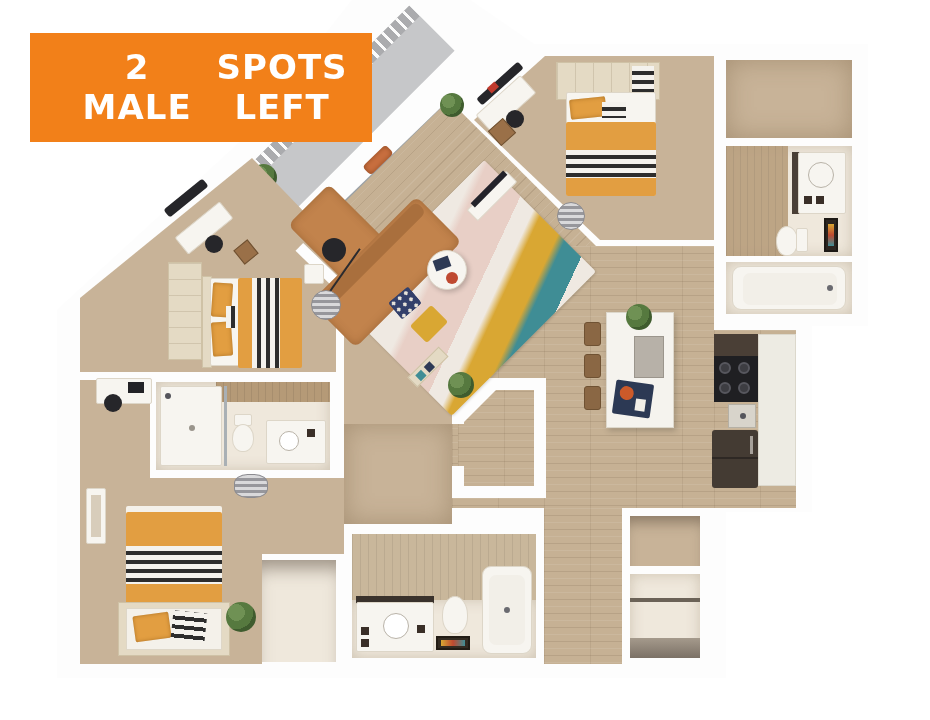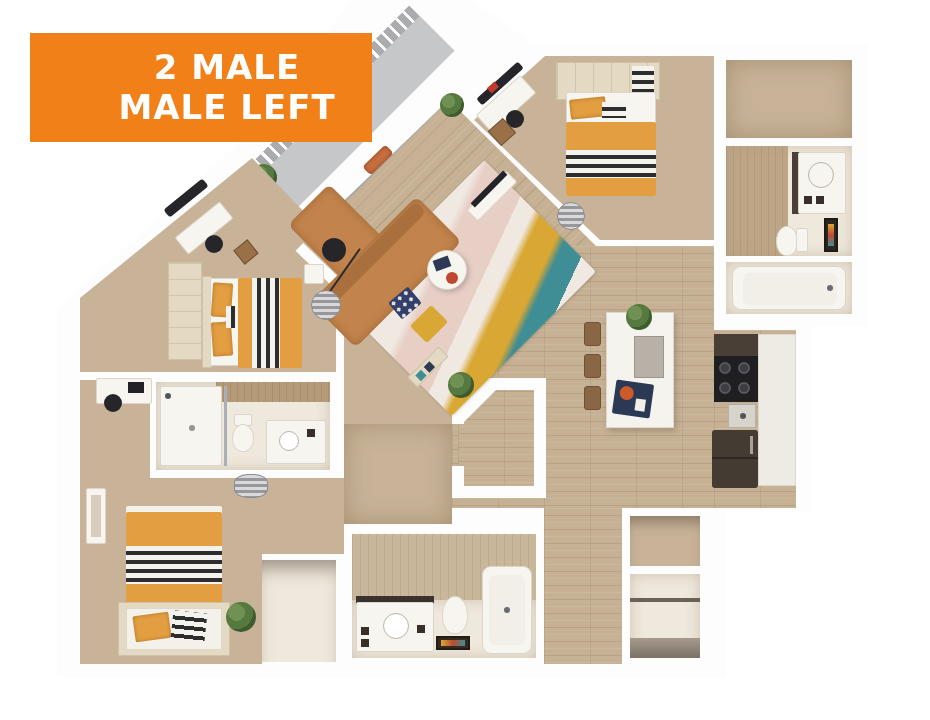--- a/index.html
+++ b/index.html
@@ -20,21 +20,21 @@
   .woodlight{background:#e4dac4;border:1px solid #cfc2a6;}
   .dark{background:#26262a;border-radius:3px;}
   .duvet{background:var(--duvet_orange,#e29e41);border-radius:2px;}
   .zebra-h{background:repeating-linear-gradient(to bottom,#f4f2ed 0 5px,#2d2d2d 5px 9px);}
   .zebra-v{background:repeating-linear-gradient(to right,#f4f2ed 0 5px,#2d2d2d 5px 9px);}
   .pouf{background:repeating-linear-gradient(to bottom,#d9d9db 0 3px,#97979c 3px 6px);border-radius:50%;border:1px solid #8b8b90;}
   .plant{background:radial-gradient(circle at 35% 35%, #6f9154 0 30%, var(--plant_green,#56793f) 30% 60%, #3f5c2e 60%);border-radius:50%;}
   .circle{border-radius:50%;}
   .curtain{background:var(--curtain_orange,#c96f3f);border-radius:4px;box-shadow:inset 0 0 5px rgba(90,40,10,.55);}
   .banner{left:30px;top:33px;width:342px;height:109px;background:var(--banner_orange,#f28019);
-          z-index:60;display:flex;flex-direction:column;justify-content:center;align-items:center;
+          z-index:60;display:flex;flex-direction:row;justify-content:center;align-items:center;
           padding-left:52px;color:var(--banner_text,#fff);font-weight:800;font-size:34px;line-height:1.16;
           letter-spacing:1px;text-align:center;}
   .footprint{left:0;top:0;width:930px;height:720px;background:var(--wall_white,#fdfdfd);
           clip-path:polygon(57px 310px,242px 140px,352px 0px,470px 0px,534px 44px,868px 44px,868px 326px,812px 326px,812px 512px,726px 512px,726px 678px,57px 678px);
           filter:drop-shadow(0 3px 5px rgba(0,0,0,.12));}
   .full{left:0;top:0;width:930px;height:720px;}
   .deck{background:var(--deck_grey,#c6c7c9);}
   .rail{background:repeating-linear-gradient(90deg,#fbfbfb 0 3px, rgba(120,120,124,.35) 3px 10px);}
   .counter{background:#edebe3;border:1px solid #dcd8cc;}
   .cab{background:var(--cabinet_dark,#4a3f36);}
@@ -236,16 +236,16 @@
   <div style="left:436px;top:636px;width:34px;height:14px;background:#332b22;border:2px solid #221c15;">
     <div style="left:3px;top:2px;width:24px;height:6px;background:linear-gradient(90deg,#d9a733,#bf4930,#3f8d95);"></div>
   </div>
   <div class="white-obj" style="left:482px;top:566px;width:50px;height:88px;border-radius:9px;">
     <div style="left:6px;top:8px;width:36px;height:70px;background:#f2efe8;border-radius:7px;"></div>
     <div style="left:21px;top:40px;width:6px;height:6px;background:#6a6a70;border-radius:50%;"></div>
   </div>
 
   <div class="banner">
     <span>2 MALE</span>
-    <span>MALE LEFT</span>
+    <span>SPOTS LEFT</span>
   </div>
 
 </div>
 
 </body></html>

